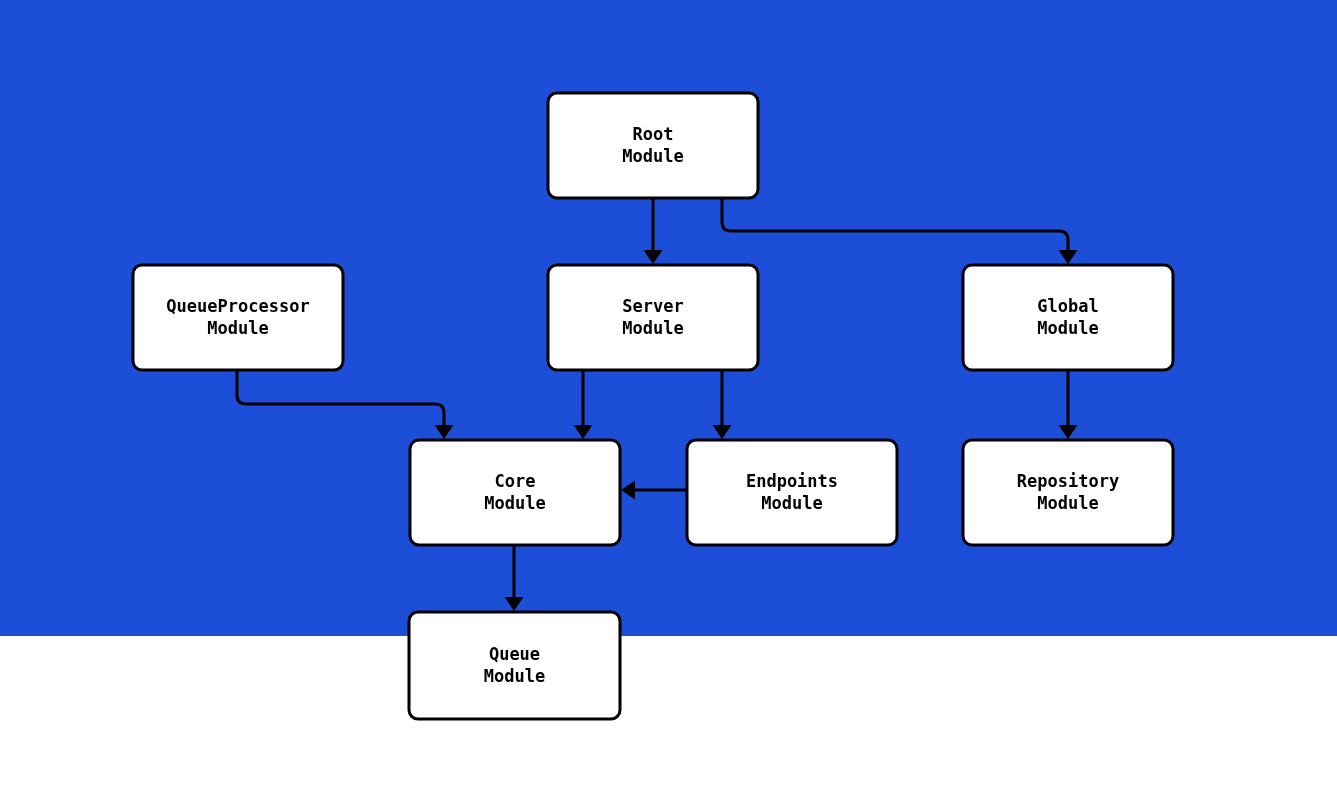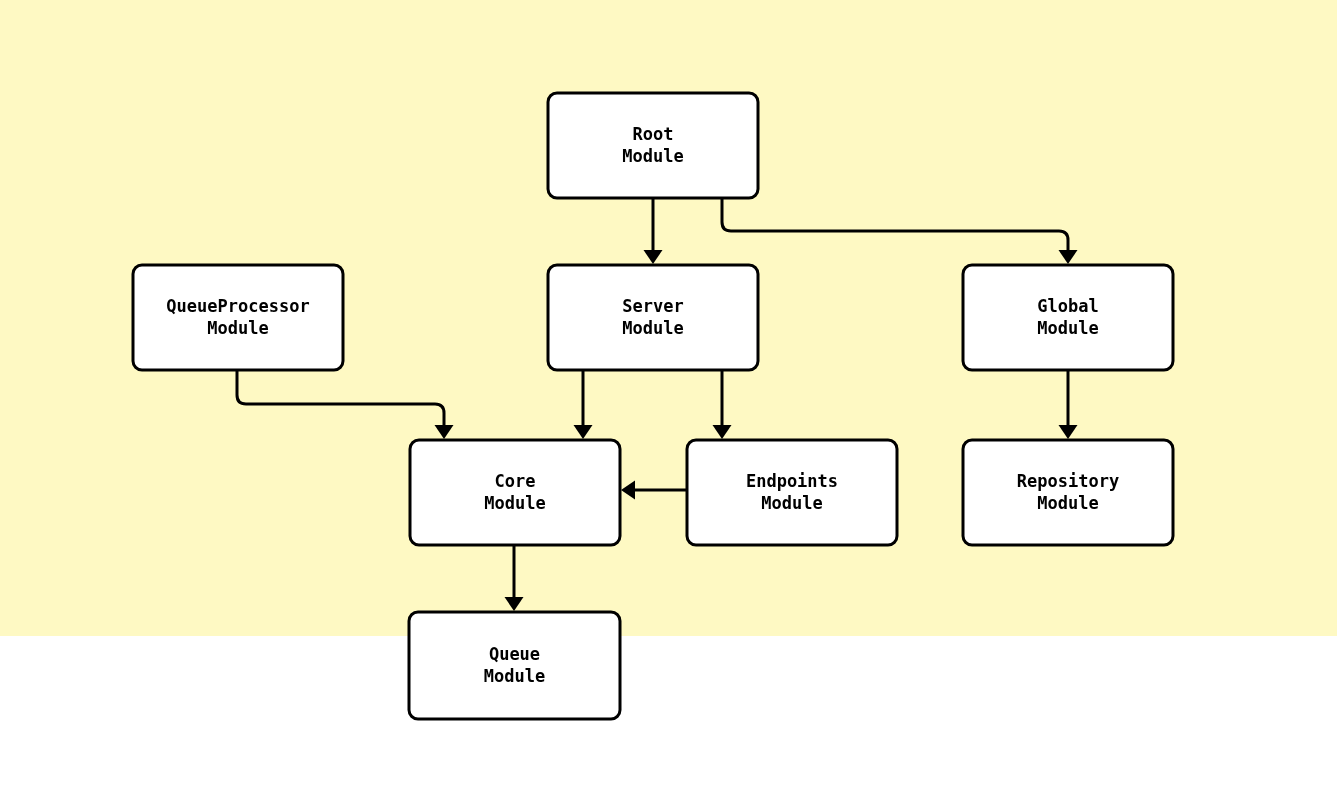--- a/index.html
+++ b/index.html
@@ -11,21 +11,21 @@
   body {
     width: 1337px;
     height: 809px;
     font-family: "DejaVu Sans Mono", "Liberation Mono", monospace;
     overflow: hidden;
   }
   #diagram-root {
     position: relative;
     width: 1337px;
     height: 636px;
-    background: #fef9c3;
+    background: #1d4ed8;
   }
   svg#diagram-canvas {
     position: absolute;
     top: 0;
     left: 0;
     width: 1337px;
     height: 809px;
     display: block;
   }
   .node-rect {

